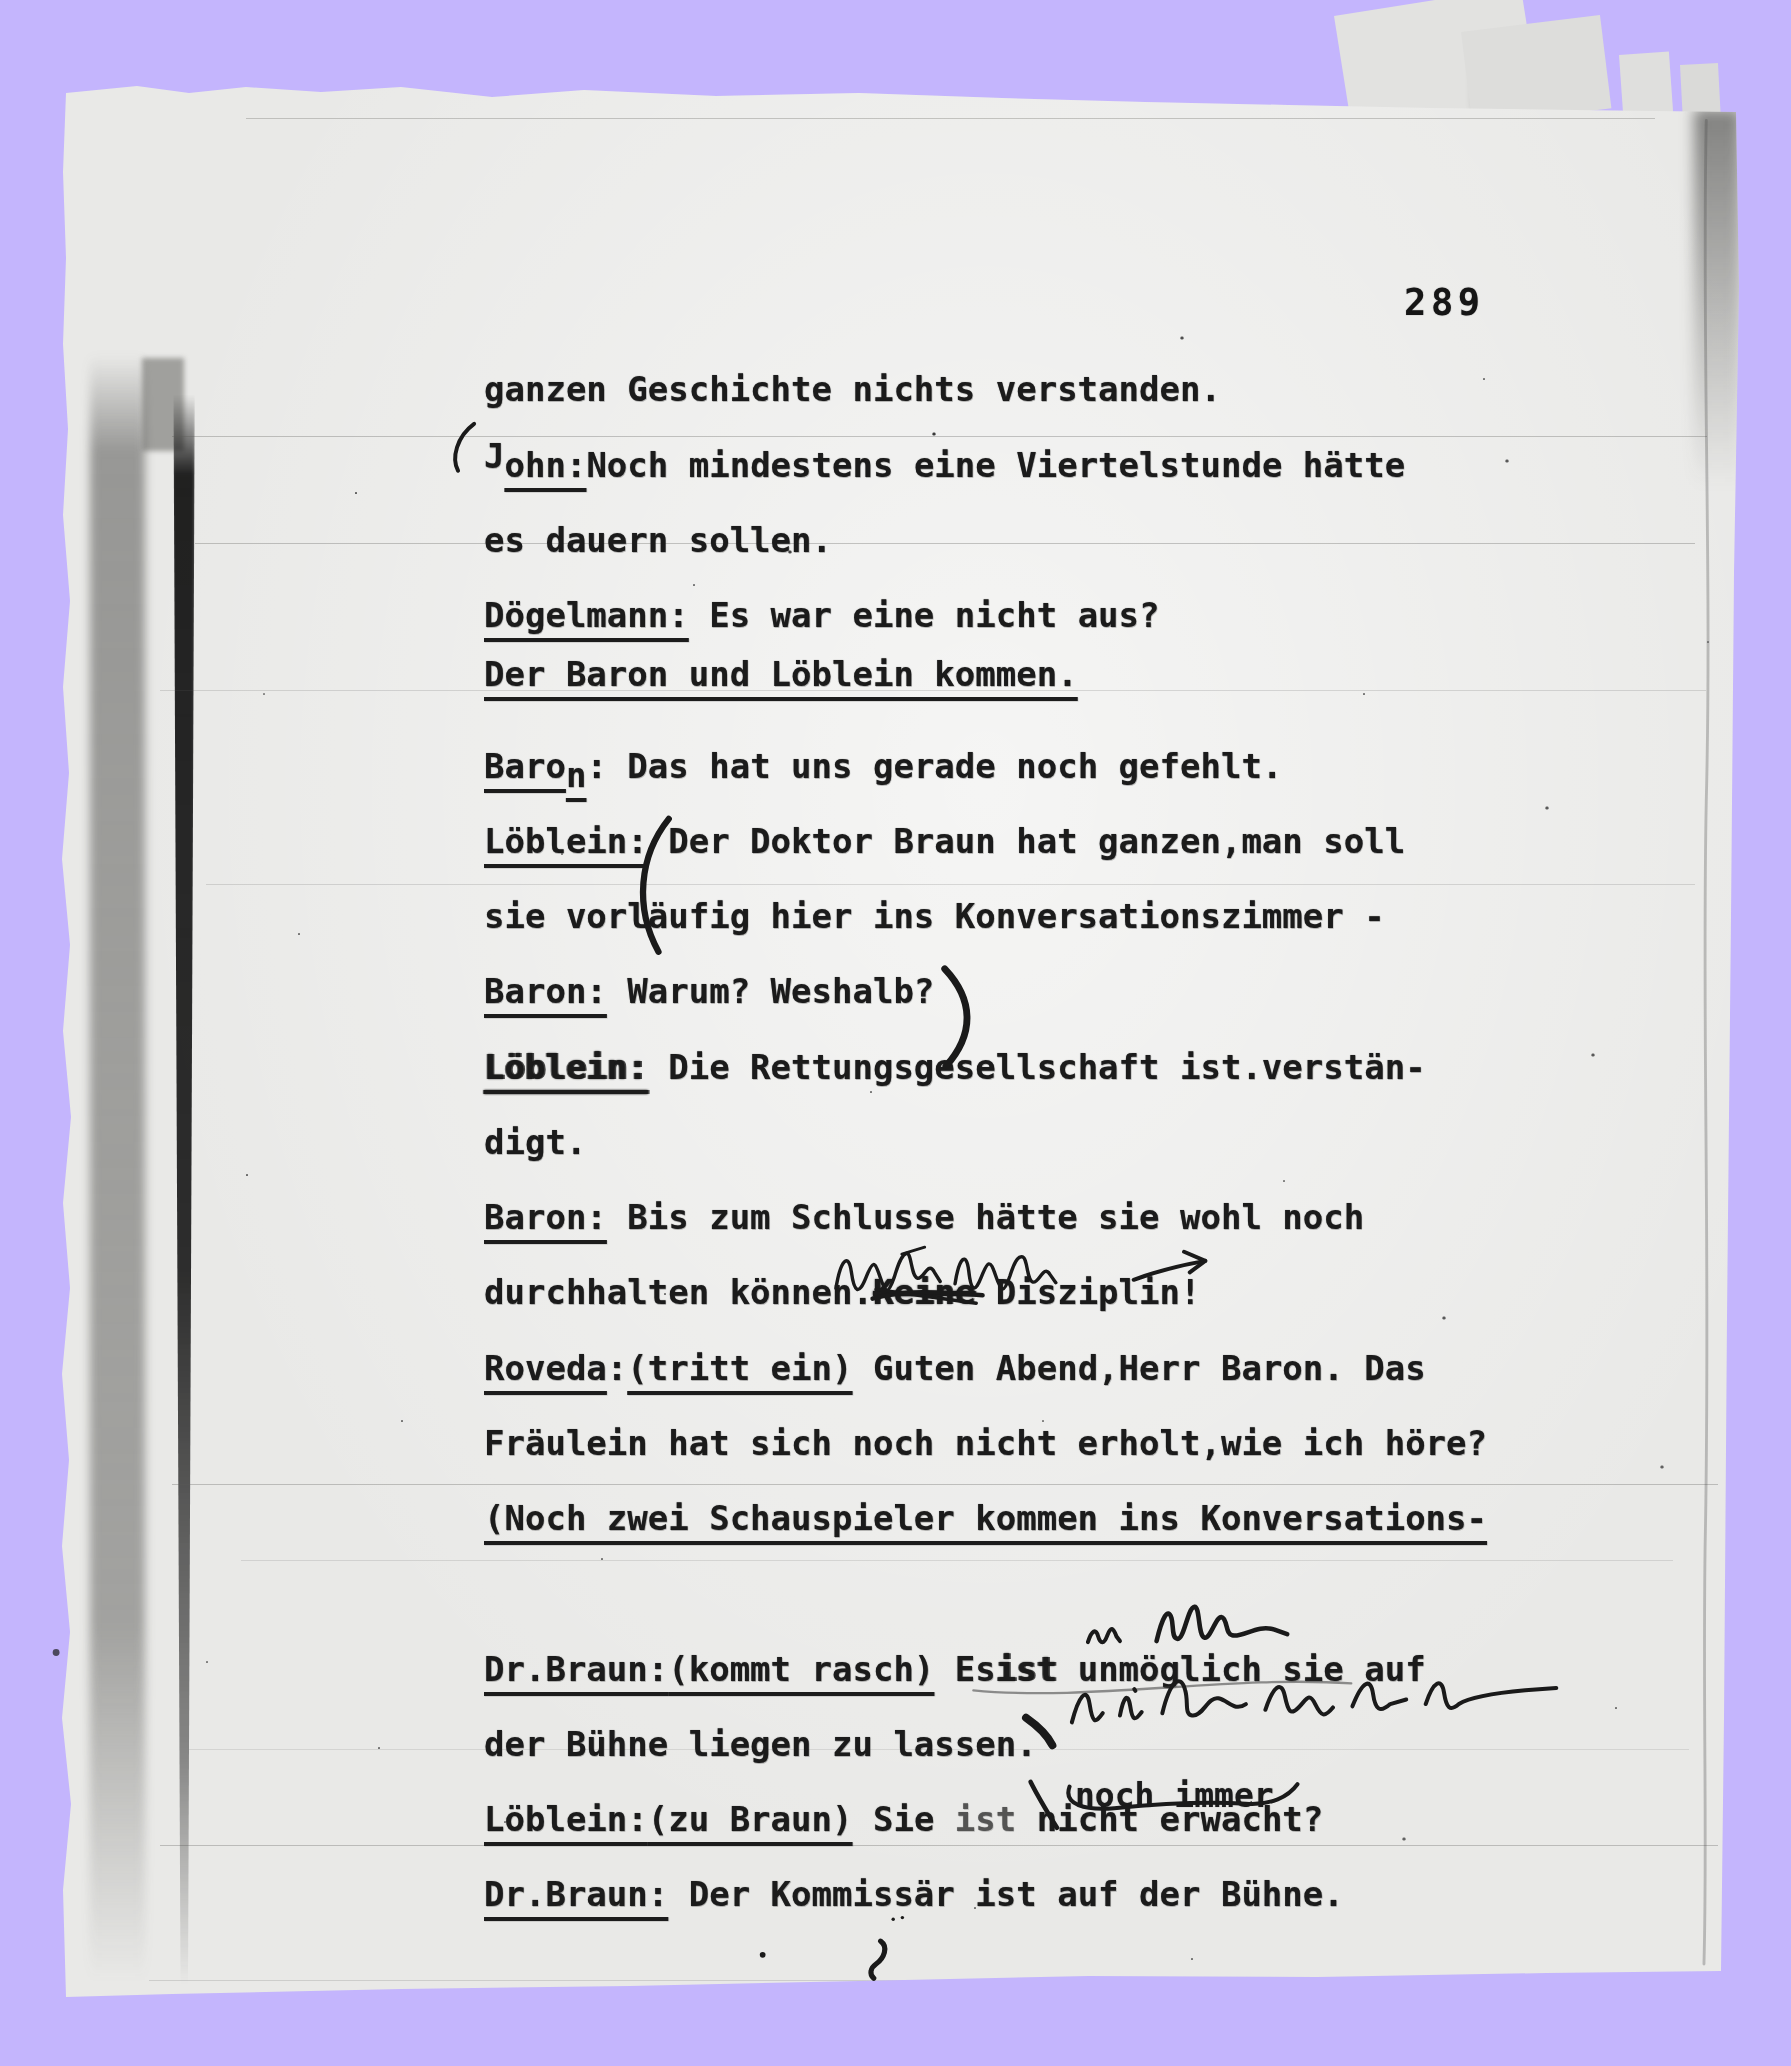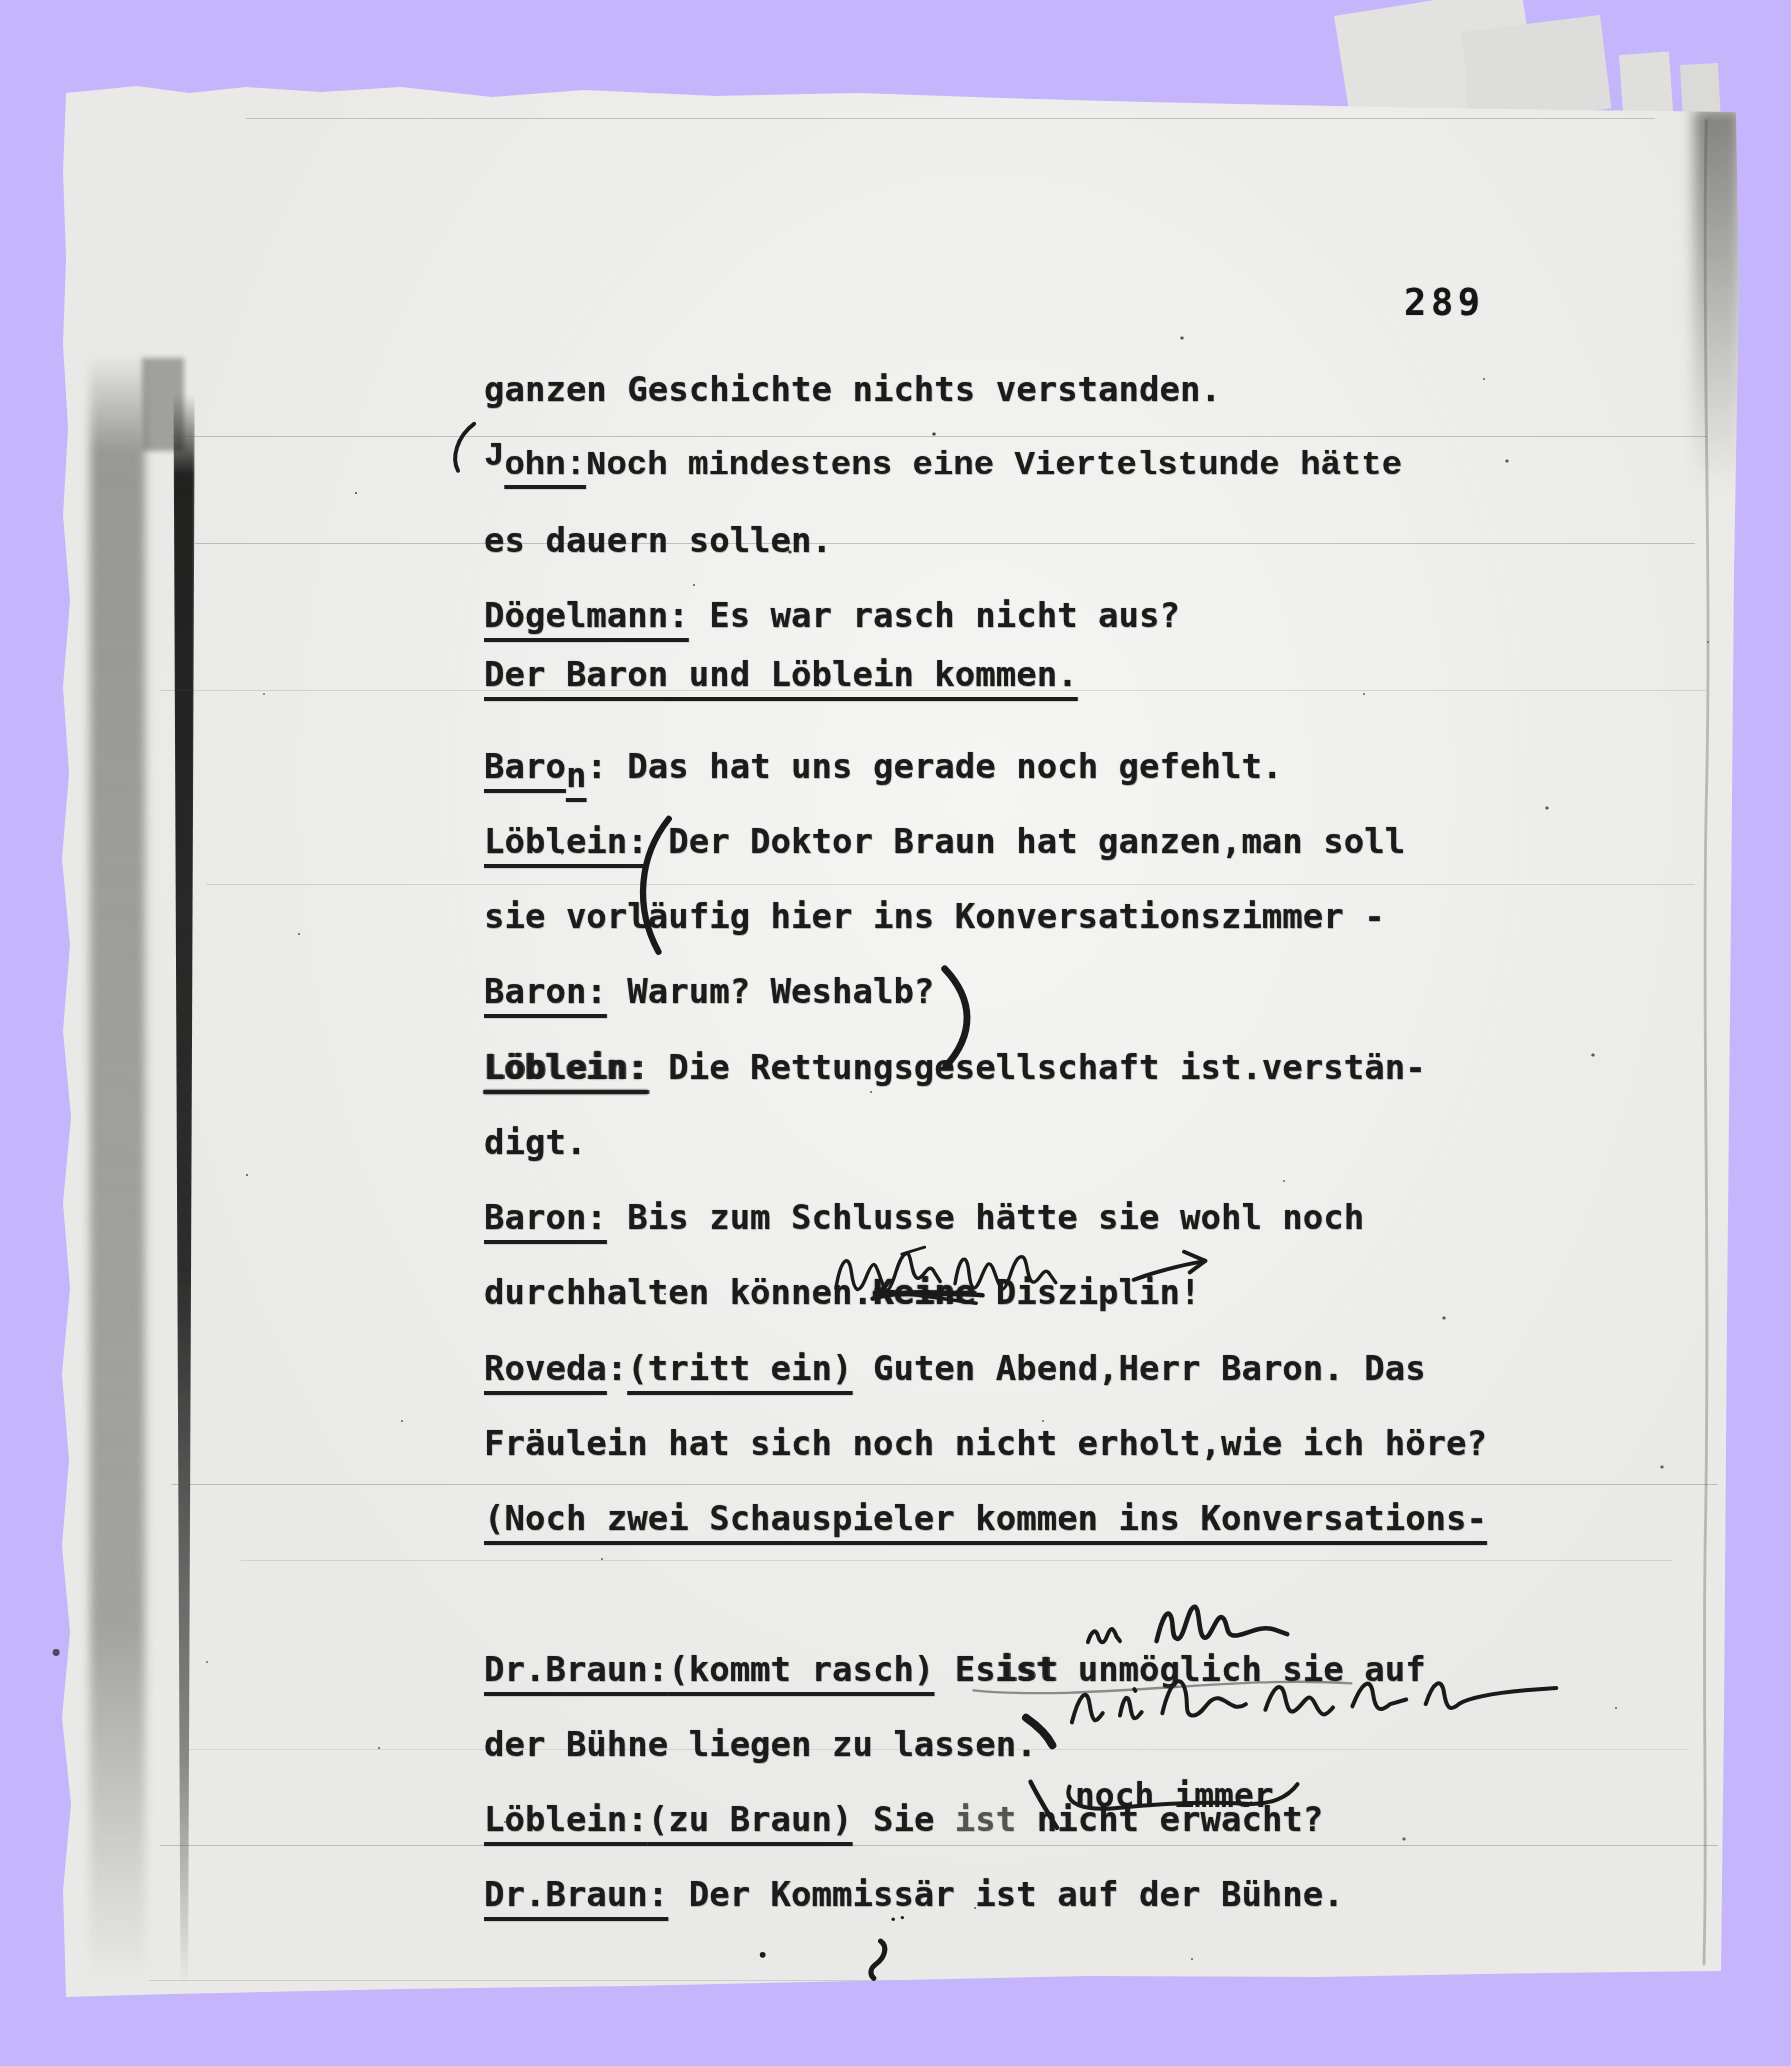--- a/index.html
+++ b/index.html
@@ -115,23 +115,23 @@
     <div class="rule" style="left:189px;top:1749px;width:1500px;opacity:.45;"></div>
     <div class="rule" style="left:160px;top:1845px;width:1558px;"></div>
     <div class="rule" style="left:149px;top:1980px;width:1569px;opacity:.6;"></div>
 
     <div class="speck"></div>
 
     <div id="page-number">289</div>
 
     <div id="text-layer">
         <div class="line" style="top: 369px;"><span>ganzen Geschichte nichts verstanden.</span></div>
-        <div class="line" style="top: 445px; font-family: Liberation Mono, monospace;"><span class="raise">J</span><span class="u">ohn:</span><span>Noch mindestens eine Viertelstunde hätte</span></div>
+        <div class="line" style="top: 445px;"><span class="raise">J</span><span class="u">ohn:</span><span>Noch mindestens eine Viertelstunde hätte</span></div>
         <div class="line" style="top: 520px;"><span>es dauern sollen.</span></div>
-        <div class="line" style="top: 595px;"><span class="u">Dögelmann:</span><span> Es war rasch nicht aus?</span></div>
+        <div class="line" style="top: 595px;"><span class="u">Dögelmann:</span><span> Es war eine nicht aus?</span></div>
         <div class="line" style="top: 654px;"><span class="u">Der Baron und Löblein kommen.</span></div>
         <div class="line" style="top: 746px;"><span class="u">Baro</span><span class="u drop">n</span><span>: Das hat uns gerade noch gefehlt.</span></div>
         <div class="line" style="top: 821px;"><span class="u">Löblein:</span><span> Der Doktor Braun hat ganzen,man soll</span></div>
         <div class="line" style="top: 896px;"><span>sie vorläufig hier ins Konversationszimmer -</span></div>
         <div class="line" style="top: 971px;"><span class="u">Baron:</span><span> Warum? Weshalb?</span></div>
         <div class="line" style="top: 1047px;"><span class="u smear">Löblein:</span><span> Die Rettungsgesellschaft ist.verstän-</span></div>
         <div class="line" style="top: 1122px;"><span>digt.</span></div>
         <div class="line" style="top: 1197px;"><span class="u">Baron:</span><span> Bis zum Schlusse hätte sie wohl noch</span></div>
         <div class="line" style="top: 1272px;"><span>durchhalten können.</span><span class="strike">Keine</span><span> Disziplin!</span></div>
         <div class="line" style="top: 1348px;"><span class="u">Roveda</span><span>:</span><span class="u">(tritt ein)</span><span> Guten Abend,Herr Baron. Das</span></div>

